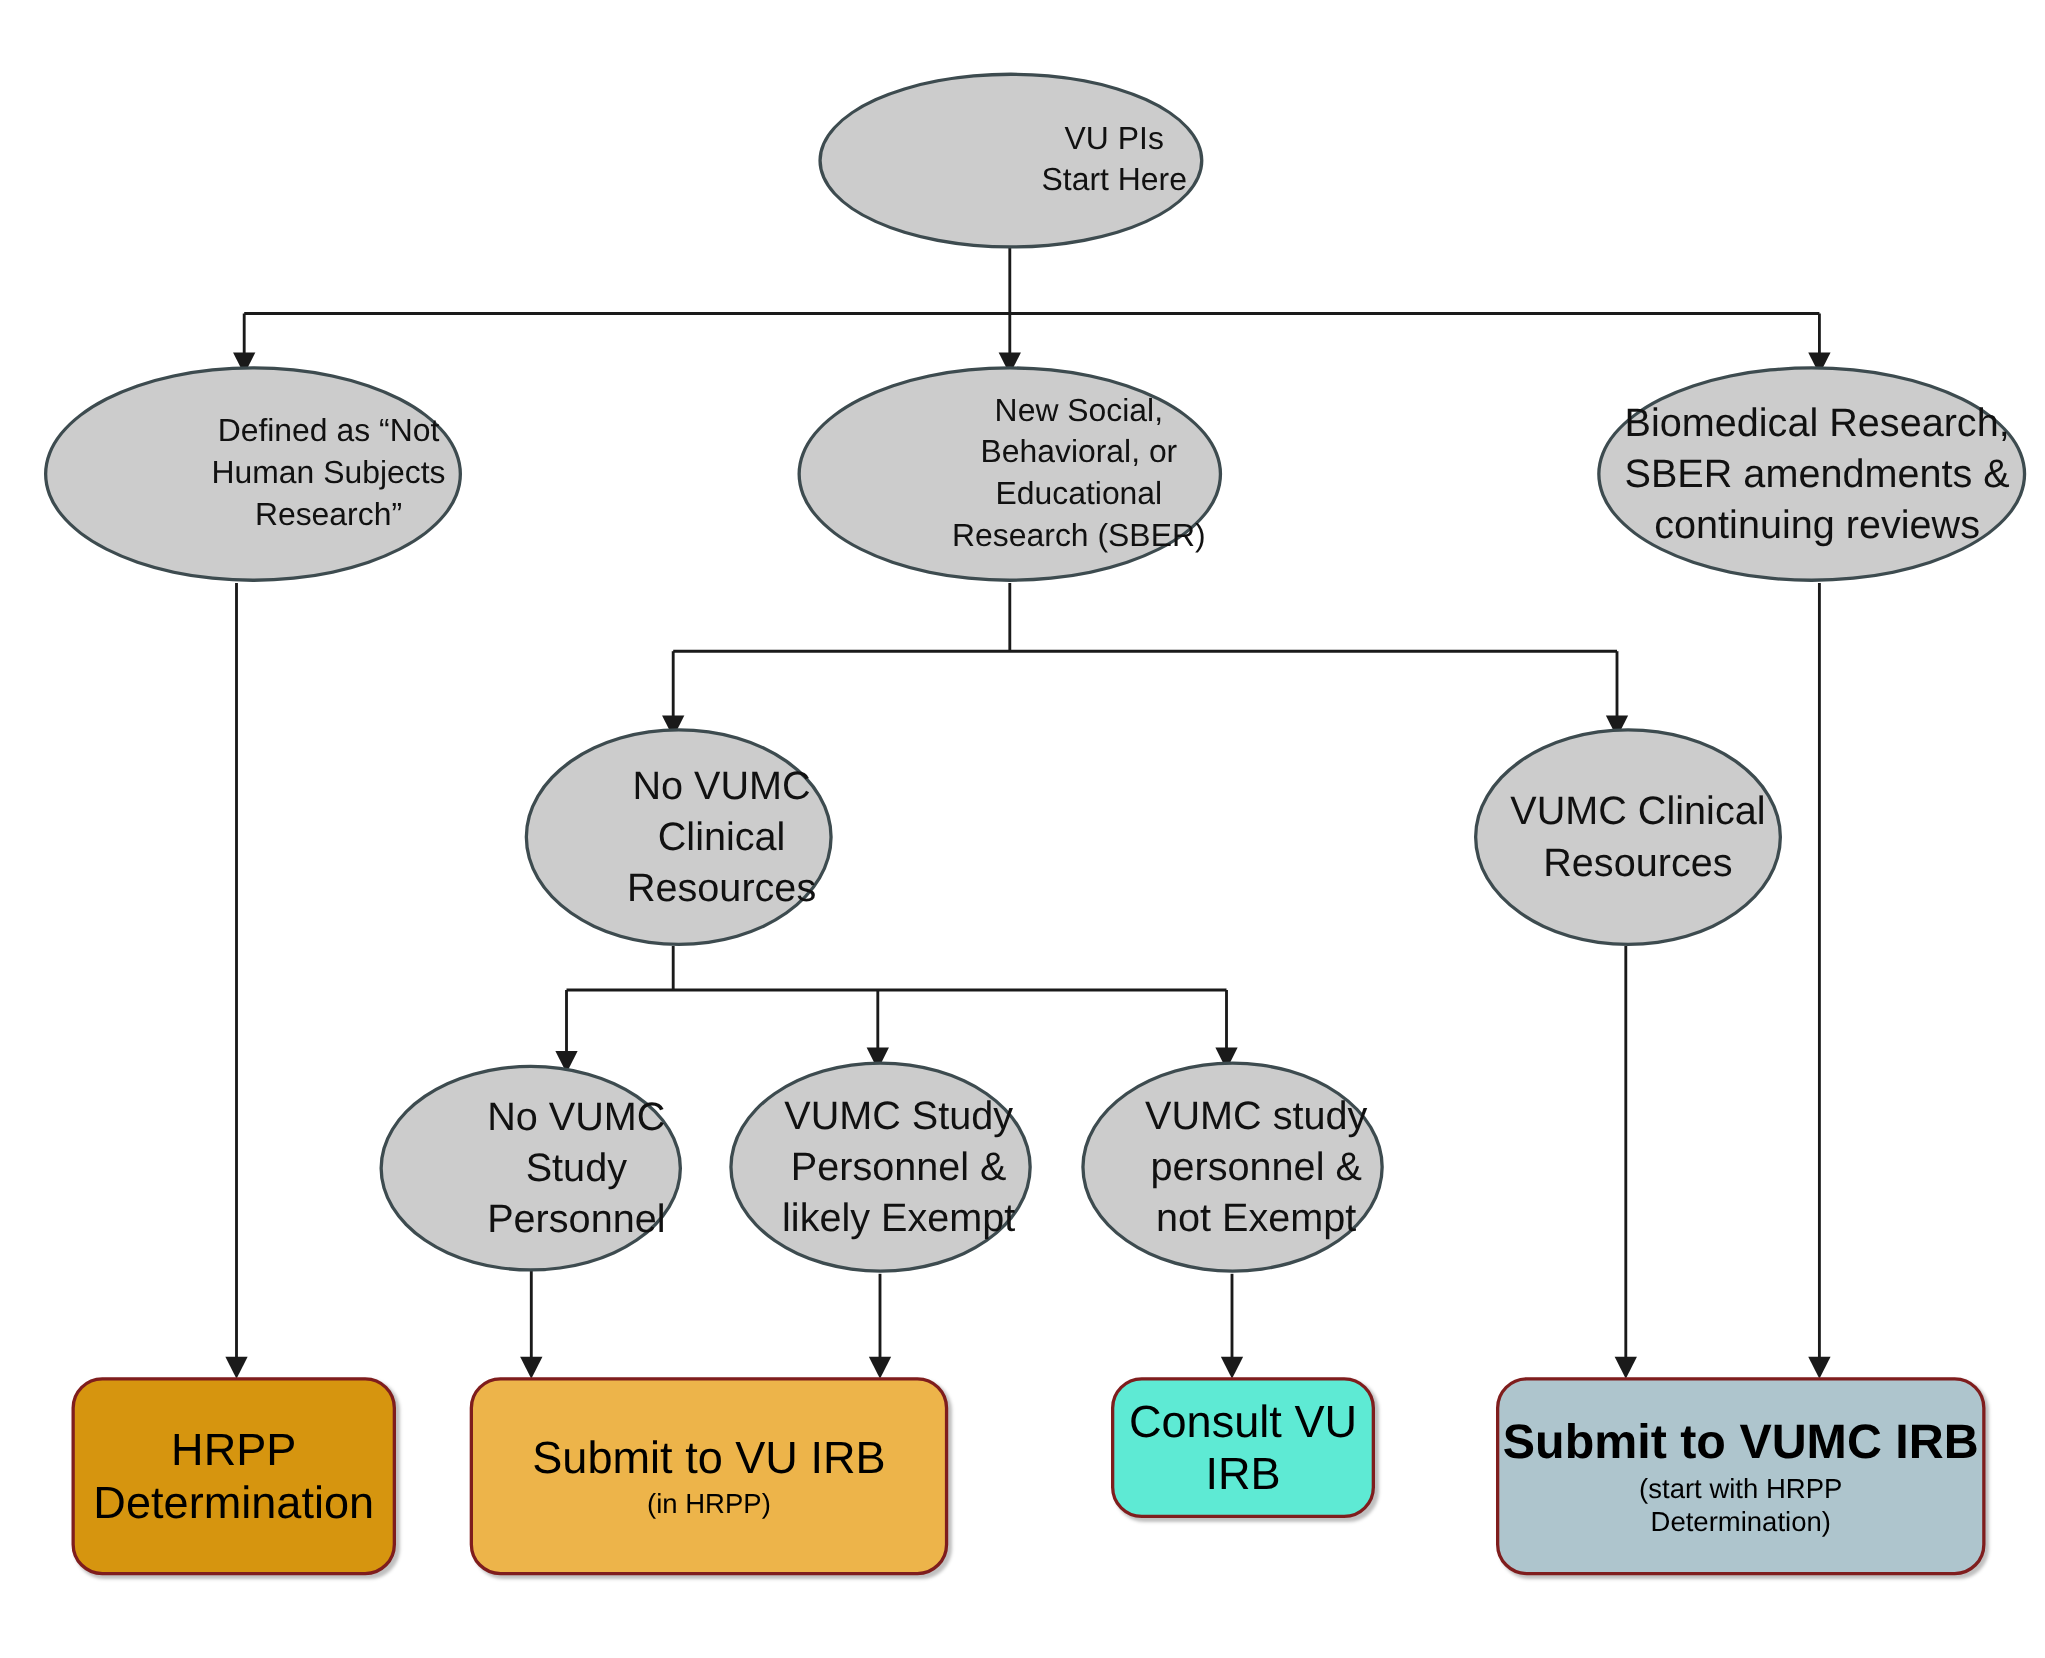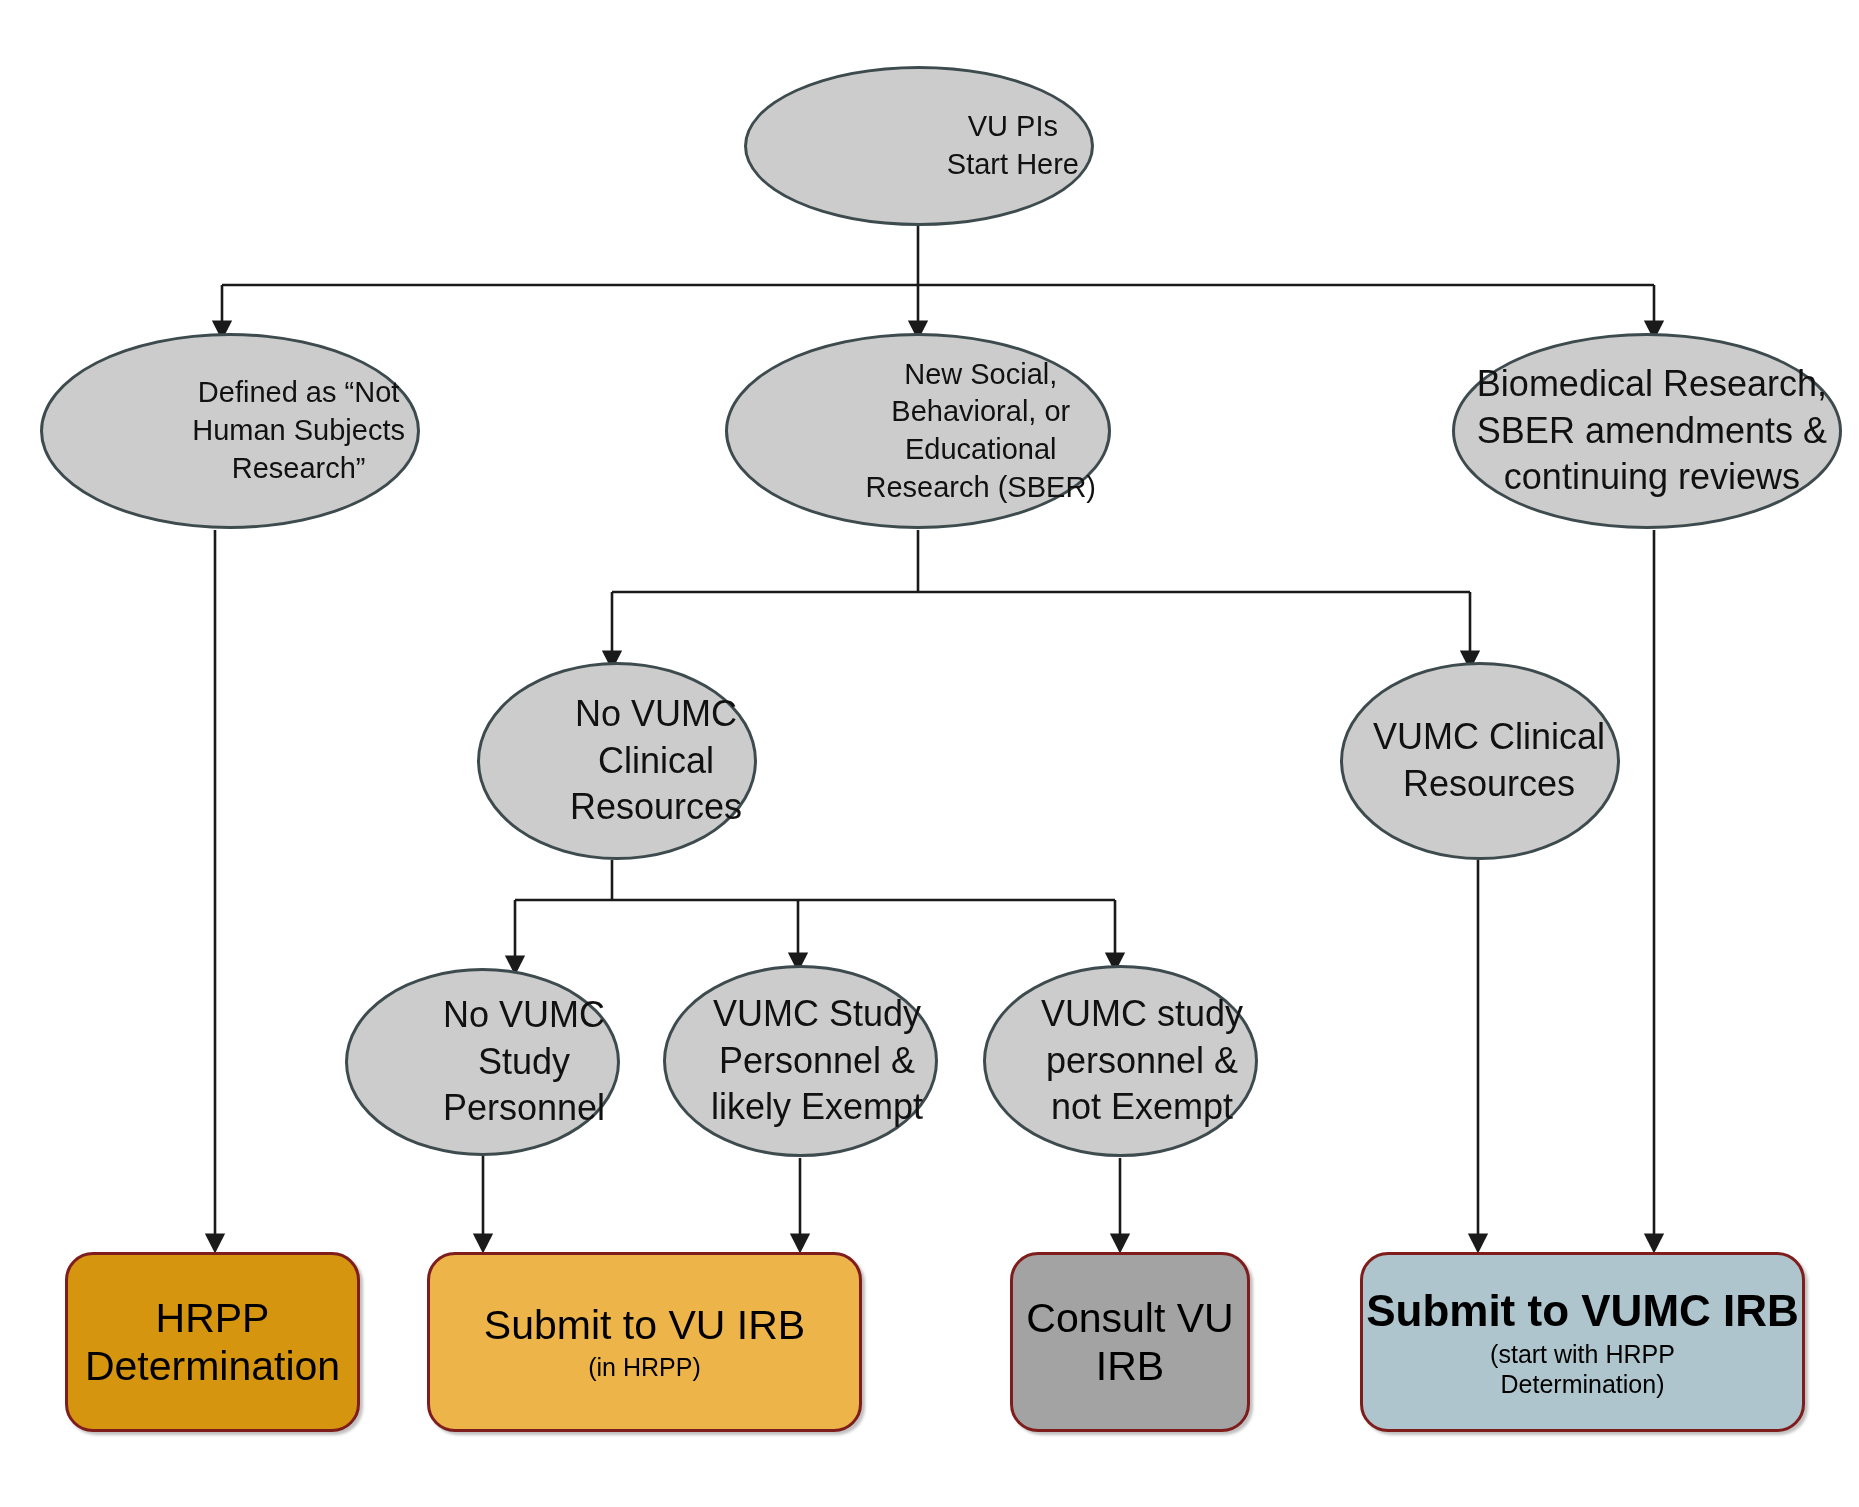--- a/index.html
+++ b/index.html
@@ -177,21 +177,21 @@
   <div class="node-box" style="left:65px; top:1252px; width:295px; height:180px; background:#d6950f;">
     <span class="main fs-40">HRPP
 Determination</span>
   </div>
 
   <div class="node-box" style="left:415px; top:1252px; width:435px; height:180px; background:#edb44a;margin-left:12px;">
     <span class="main fs-40">Submit to VU IRB</span>
     <span class="sub fs-24">(in HRPP)</span>
   </div>
 
-  <div class="node-box" style="left:1010px; top:1252px; width:240px; height:180px; background:#a3a3a3;">
+  <div class="node-box" style="left:1010px; top:1252px; width:240px; height:128px; background:#5eead4;">
     <span class="main fs-40">Consult VU
 IRB</span>
   </div>
 
   <div class="node-box" style="left:1360px; top:1252px; width:445px; height:180px; background:#aec5cd;">
     <span class="main fs-38" style="font-weight:600;">Submit to VUMC IRB</span>
     <span class="sub fs-24">(start with HRPP
 Determination)</span>
   </div>
 

